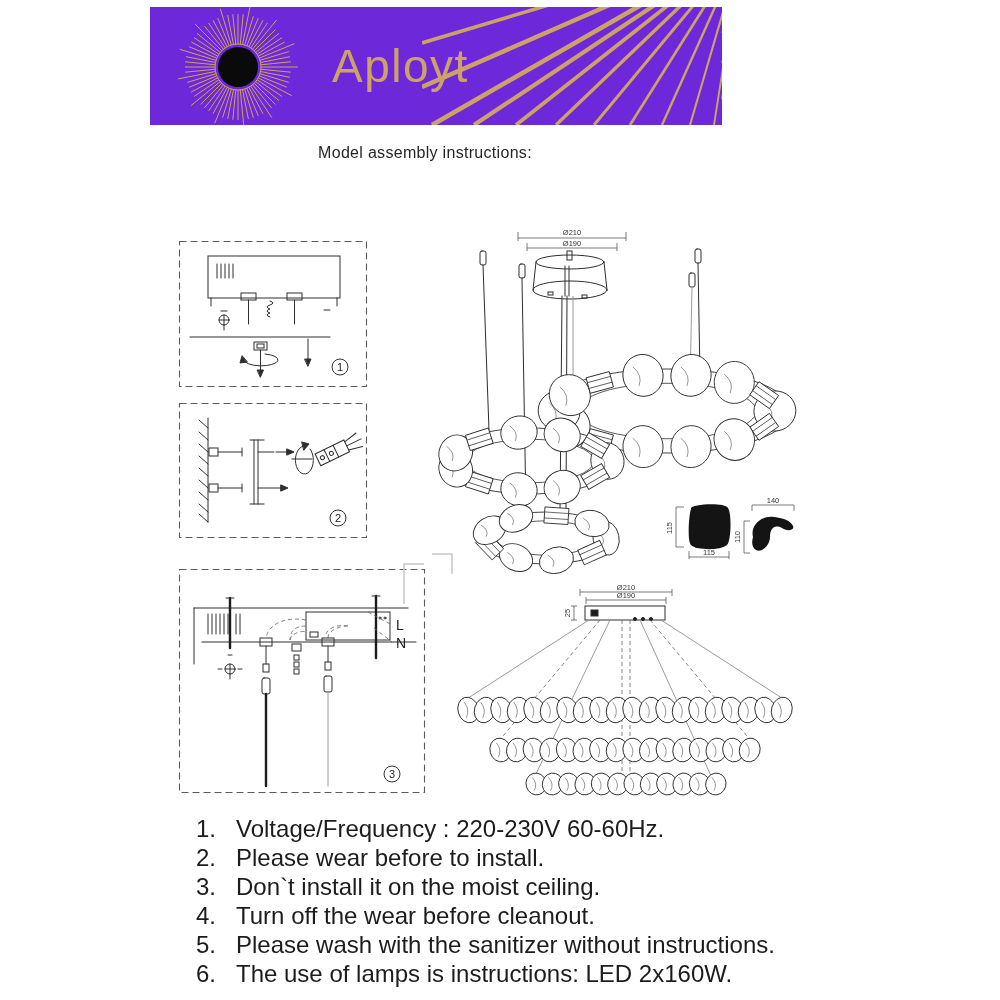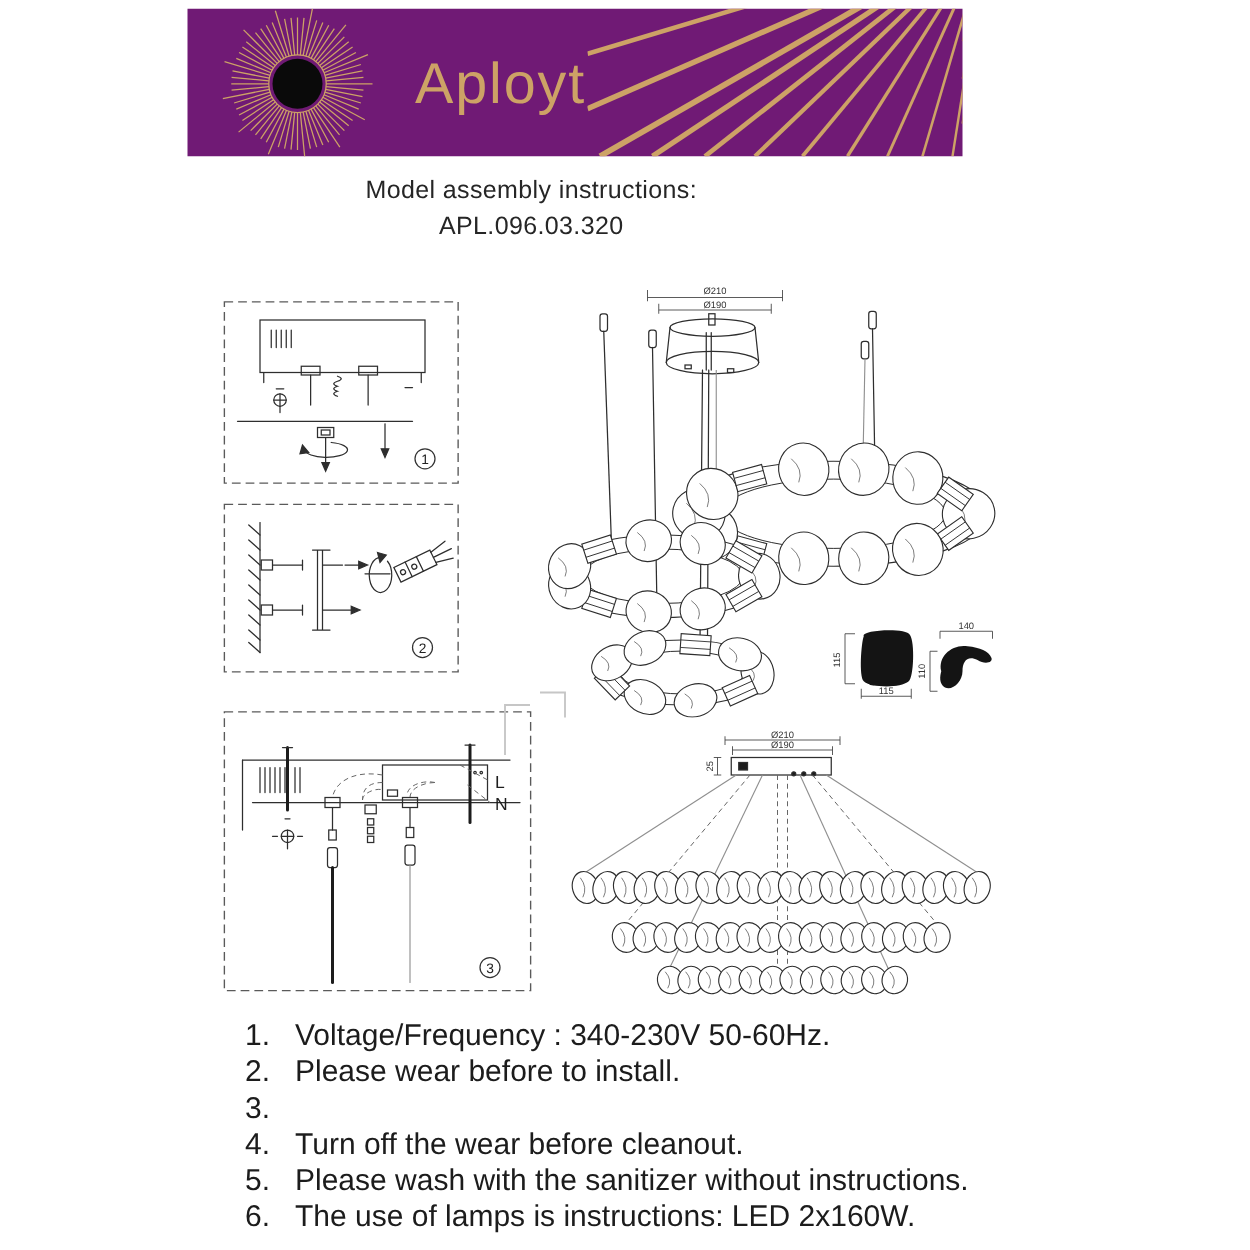--- a/index.html
+++ b/index.html
@@ -1,29 +1,29 @@
 <!DOCTYPE html>
 <html><head>
 <meta charset="utf-8">
 <style>
   html,body{margin:0;padding:0;}
   body{width:1000px;height:1000px;background:#ffffff;position:relative;
        font-family:"Liberation Sans",sans-serif;overflow:hidden;}
   .abs{position:absolute;}
 
   
-  .banner{left:150px;top:7px;width:620px;height:118px;background:#701a75;}
+  .banner{left:150px;top:7px;width:572px;height:118px;background:#6d28d9;}
   .brand{left:182px;top:50%;transform:translateY(-50%);color:#cda266;
          font-size:46px;letter-spacing:1.5px;font-weight:400;}
   .logo-svg{left:28px;top:0px;}
   .rays-svg{right:0;top:0;}
 
   
   .title{left:0;top:138px;width:850px;text-align:center;color:#262626;
-         font-size:20px;line-height:29px;letter-spacing:.3px;}
+         font-size:16px;line-height:29px;letter-spacing:.3px;}
 
   
   .dash{fill:none;stroke:#5a5a5a;stroke-width:1.1;stroke-dasharray:7 4;}
   .ln{stroke:#2e2e2e;stroke-width:1;fill:none;stroke-linecap:round;}
   .thk{stroke:#1c1c1c;stroke-width:2.4;fill:none;}
   .wire-thin{stroke:#8f8f8f;stroke-width:.9;fill:none;}
   .dashw{stroke:#666;stroke-width:.8;stroke-dasharray:4 3;fill:none;}
   .dim{font-size:7.5px;fill:#333;}
   .dimln{stroke:#444;stroke-width:.7;fill:none;}
   .stepc{fill:#fff;stroke:#333;stroke-width:1;}
@@ -127,21 +127,20 @@
       <line x1="320" y1="-60" x2="292" y2="118" stroke-width="1.9"></line>
       <line x1="320" y1="-60" x2="300" y2="92" stroke-width="1.6"></line>
       <line x1="320" y1="-60" x2="300" y2="56" stroke-width="1.3"></line>
       <line x1="320" y1="-60" x2="300" y2="26" stroke-width="1.1"></line>
     </g>
   </svg>
 </div>
 
 <div class="abs title">
   <div>Model assembly instructions:</div>
-  <div>APL.096.03.320</div>
 </div>
 
 <svg class="abs" style="left:178px;top:240px;" width="190" height="148" viewBox="0 0 190 148">
   <rect x="1.5" y="1.5" width="187" height="145" class="dash"></rect>
   <g class="ln">
     <rect x="30" y="16" width="132" height="42"></rect>
     <path d="M39,24 v14 M43,24 v14 M47,24 v14 M51,24 v14 M55,24 v14"></path>
     <path d="M33,58 v8 M159,58 v8"></path>
     <rect x="63" y="53" width="15" height="7"></rect>
     <line x1="70.5" y1="60" x2="70.5" y2="84"></line>
@@ -554,28 +553,29 @@
       <ellipse cx="249.5" cy="200" rx="10.126666666666665" ry="11" fill="#fff" stroke="#2e2e2e" stroke-width="0.9" transform="rotate(-16 249.5 200)"></ellipse>
       <path d="M245.5,193.4 Q251.5,200 247.5,206.6" fill="none" stroke="#2e2e2e" stroke-width="0.5"></path>
       <ellipse cx="265.83333333333337" cy="200" rx="10.126666666666665" ry="11" fill="#fff" stroke="#2e2e2e" stroke-width="0.9" transform="rotate(16 265.83333333333337 200)"></ellipse>
       <path d="M261.83333333333337,193.4 Q267.83333333333337,200 263.83333333333337,206.6" fill="none" stroke="#2e2e2e" stroke-width="0.5"></path>
     </g>
 </svg>
 
 <div class="abs instructions">
   <div class="inst-row">
     <span class="inst-num">1.</span>
-    <span class="inst-text">Voltage/Frequency : 340-230V 50-60Hz.</span>
+    <span class="inst-text">Voltage/Frequency : 220-230V 60-60Hz.</span>
   </div>
   <div class="inst-row">
     <span class="inst-num">2.</span>
     <span class="inst-text">Please wear before to install.</span>
   </div>
   <div class="inst-row">
     <span class="inst-num">3.</span>
+    <span class="inst-text">Don`t install it on the moist ceiling.</span>
   </div>
   <div class="inst-row">
     <span class="inst-num">4.</span>
     <span class="inst-text">Turn off the wear before cleanout.</span>
   </div>
   <div class="inst-row">
     <span class="inst-num">5.</span>
     <span class="inst-text">Please wash with the sanitizer without instructions.</span>
   </div>
   <div class="inst-row">

